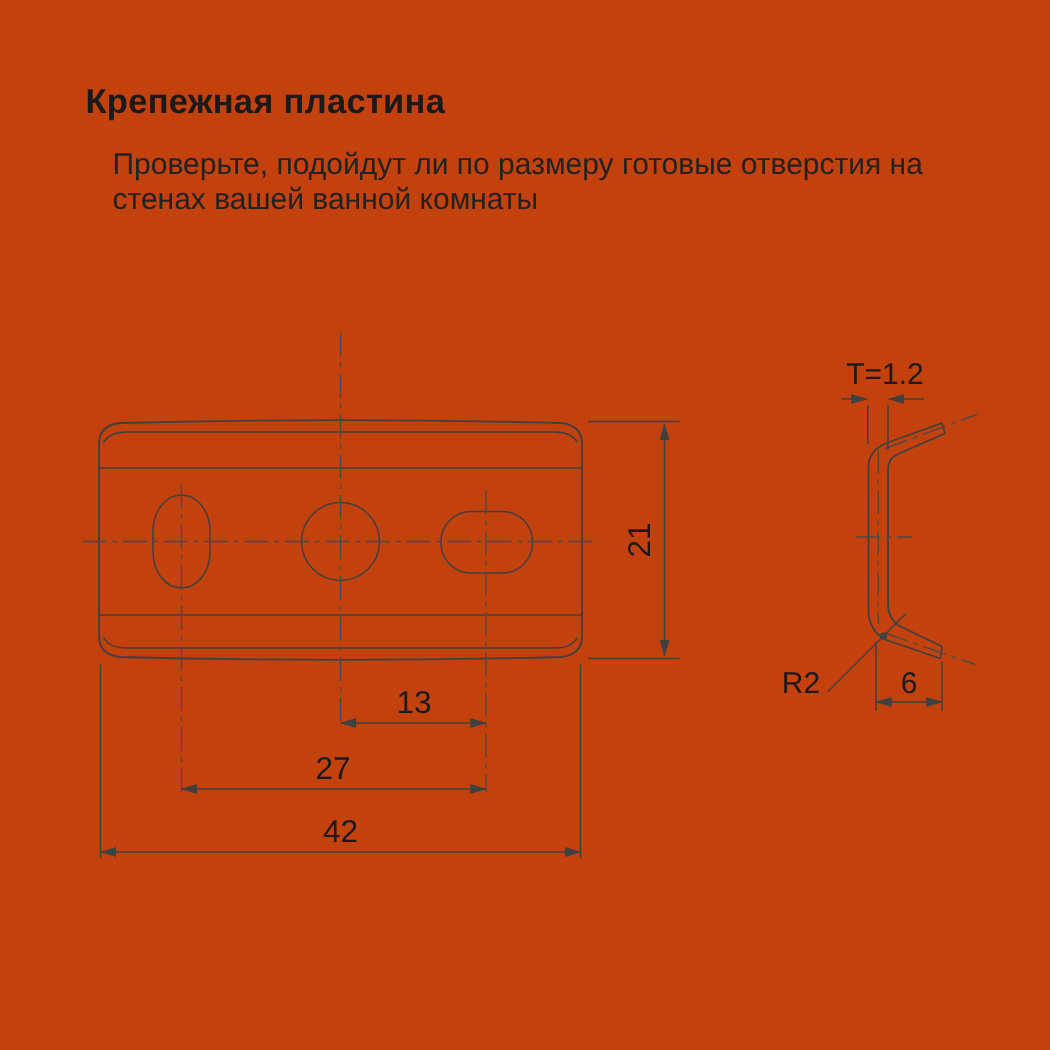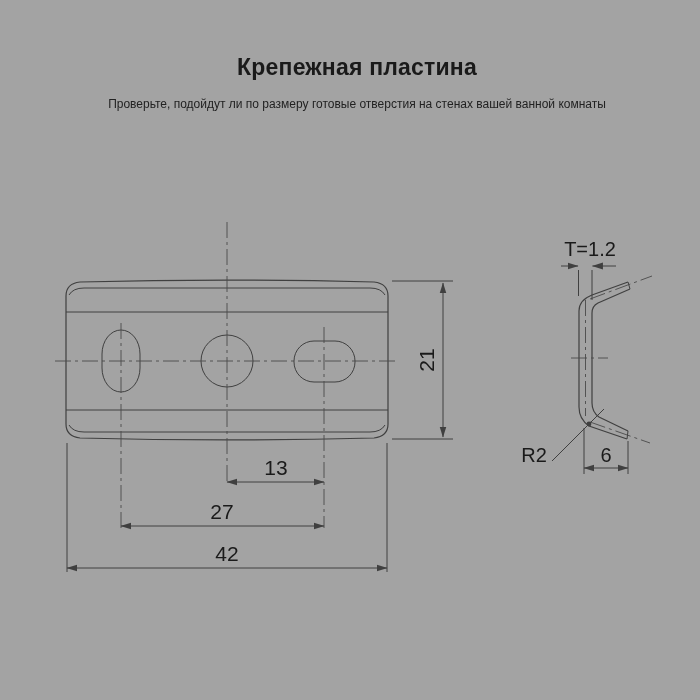--- a/index.html
+++ b/index.html
@@ -7,40 +7,39 @@
     padding: 0;
     background: #ffffff;
     width: 700px;
     height: 700px;
     font-family: "Liberation Sans", sans-serif;
   }
   .page {
     position: relative;
     width: 700px;
     height: 700px;
-    background: #a3a3a3;
+    background: #c2410c;
     overflow: hidden;
-    text-align: center;
   }
   .header {
     position: absolute;
     left: 57px;
     top: 54px;
     width: 600px;
   }
   .header h1 {
     margin: 0 0 12px 0;
     font-size: 23px;
     font-weight: bold;
     color: #1a1a1a;
     letter-spacing: 0.2px;
   }
   .header p {
-    margin: 0;
-    font-size: 12px;
+    margin: 18px;
+    font-size: 20px;
     line-height: 23px;
     color: #222222;
   }
   svg.drawing {
     position: absolute;
     left: 0;
     top: 0;
     width: 700px;
     height: 700px;
   }

